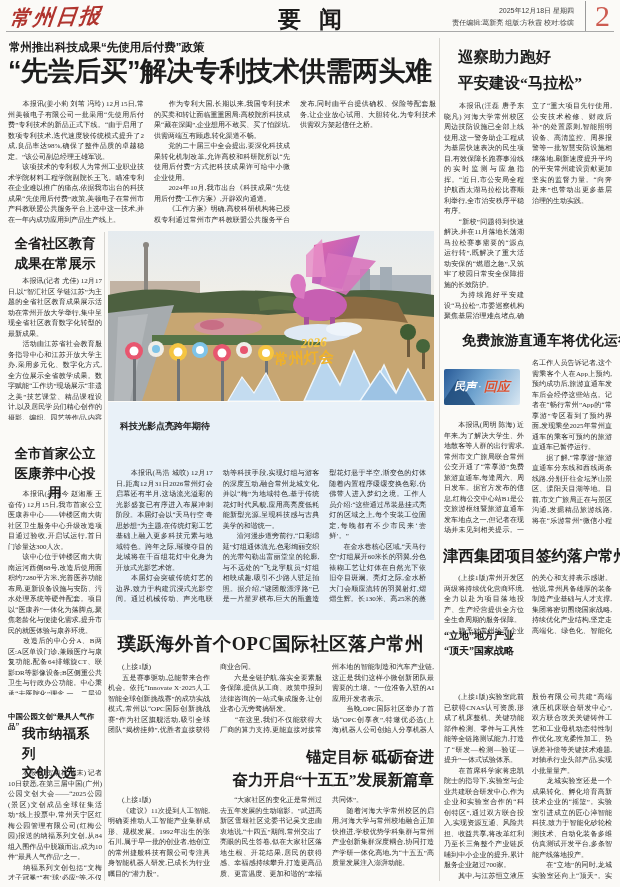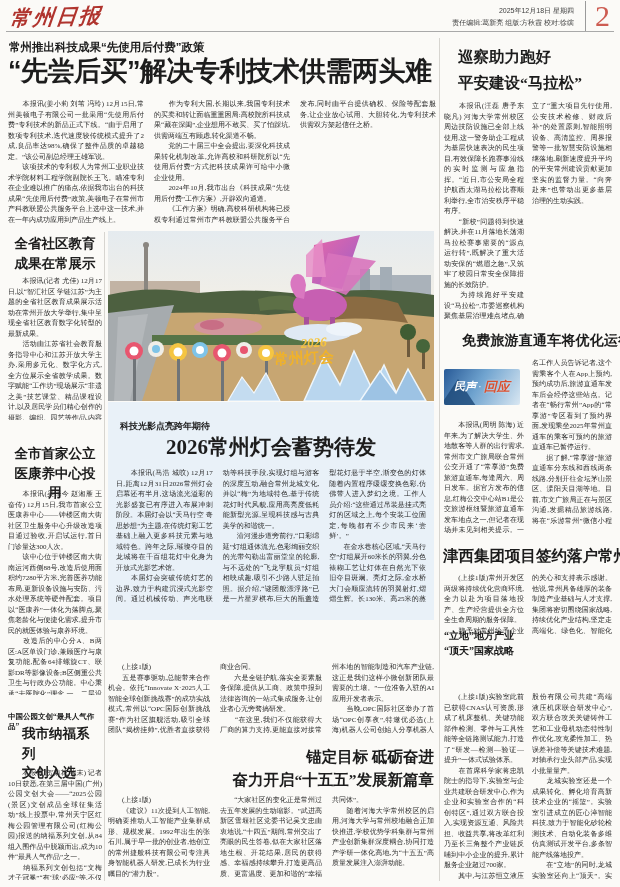--- a/index.html
+++ b/index.html
@@ -62,20 +62,21 @@
   .jinxi-body{left:444px;top:573px;width:168px;height:63px;}
   .lidi-headline{left:444px;top:628px;width:168px;text-align:left;font-size:10px;line-height:1.5;}
   .lidi-body{left:444px;top:692px;width:168px;height:190px;}
 </style>
 </head>
 <body>
 
 <div class="page">
 
   <div class="abs logo">常州日报</div>
+  <div class="abs section-title">要闻</div>
   <div class="abs hdr-right">
     <div>2025年12月18日  星期四</div>
     <div>责任编辑:葛新亮  组版:方秋霞  校对:徐缤</div>
   </div>
   <div class="abs page-num">2</div>
   <div class="hdr-line"></div>
 
   <div class="vline" style="left:104px;top:232px;bottom:6px;"></div>
   <div class="vline" style="left:439px;top:38px;bottom:6px;"></div>
 
@@ -176,27 +177,27 @@
       <circle cx="300" cy="101" r="8" fill="#3f5c33"></circle>
       <rect x="314" y="118" width="3" height="20" fill="#6e5a3c"></rect>
       <circle cx="315" cy="115" r="7" fill="#46653a"></circle>
     </g>
     <text x="206" y="116" font-size="13" font-weight="bold" font-style="italic" fill="#f6c43c" text-anchor="middle" transform="rotate(-4 206 116)">2026</text>
     <text x="196" y="132" font-size="15" font-weight="bold" fill="#f0b22a" text-anchor="middle" transform="rotate(-3 196 132)">常州灯会</text>
   </svg>
 
   <div class="abs bluebox"></div>
   <div class="abs kicker-sm lantern-kicker" style="font-size:9px;">科技光影点亮跨年期待</div>
-  <div class="abs headline lantern-headline">2026常州灯会蓄势待发</div>
   <div class="abs body col3 lantern-body">　　本报讯(马浩 城旼) 12月17日,距离12月31日2026常州灯会启幕还有半月,这场流光溢彩的光影盛宴已有序进入布展冲刺阶段。本届灯会以“天马行空 奇思妙想”为主题,在传统灯彩工艺基础上融入更多科技元素与地域特色。跨年之际,璀璨夺目的龙城将在千百组花灯中化身为开放式光影艺术馆。
 　　本届灯会突破传统灯艺的边界,致力于构建沉浸式光影空间。通过机械传动、声光电联动等科技手段,实现灯组与游客的深度互动,融合常州龙城文化,并以“梅”为地域特色,基于传统花灯时代风貌,应用高亮度低耗能新型光源,呈现科技感与古典美学的和谐统一。
 　　沿河漫步道旁前行,“口彩绵延”灯组通体流光,色彩绚丽交织的光带勾勒出富丽堂皇的轮廓,与不远处的“飞龙宇航员”灯组相映成趣,吸引不少路人驻足拍照。据介绍,“谜团般漂浮路”已是一片星罗棋布,巨大的瓶盖造型花灯悬于半空,渐变色的灯体随着内置程序缓缓变换色彩,仿佛带人进入梦幻之境。工作人员介绍:“这些通过吊装悬挂式亮灯的区域之上,每个安装工位固定,每晚都有不少市民来‘尝鲜’。”
 　　在金水巷核心区域,“天马行空”灯组展开60米长的羽翼,分色裱糊工艺让灯体在自然光下依旧夺目斑斓。亮灯之际,金水桥大门会顺应流转的羽翼射灯,熠熠生辉。长130米、高25米的蒸汽朋克风格机械飞马矗立其间,缜密的结构造型清晰可见,“万紫红光”灯组缓缓而生,灯帷奇幻裁影串连起江苏13座地标共聚宏篇。不远处的“青空”灯组采用“灯组+商业”一体化设计,在展览期间开设文创空间,提供沉浸式消费体验。
 　　一年一度,花灯如童,对常州市民与各地游客而言,逛常州灯会早已成为辞旧迎新的仪式感。灯火亮起的地方,便是团圆与希冀汇聚的所在。</div>
 
+  <div class="abs headline opc-headline">璞跃海外首个OPC国际社区落户常州</div>
   <div class="abs body col3 opc-body">　　(上接1版)
 　　五是赛事驱动,总能带来合作机会。依托“Innovate X·2025人工智能全球创新挑战赛”的成功实战模式,常州以“OPC国际创新挑战赛”作为社区旗舰活动,吸引全球团队“揭榜挂帅”,优胜者直接获得商业合同。
 　　六是全链护航,落实全要素服务保障,提供从工商、政策申报到法律咨询的一站式集成服务,让创业者心无旁骛搞研发。
 　　“在这里,我们不仅能获得大厂商的算力支持,更能直接对接常州本地的智能制造和汽车产业链,这正是我们这样小微创新团队最需要的土壤。”一位准备入驻的AI应用开发者表示。
 　　当晚,OPC国际社区举办了首场“OPC创享夜”,特邀优必选(上海)机器人公司创始人分享机器人技术与具身智能领域的OPC探索,讲述“单人+AI”的全栈成长论;聚元创新(上海)科技股份有限公司董事带来《从“数字大脑”到“物理身体”:AI高质量发展的终极赛场》的主题分享,探讨从数字世界的智能技术,到落地方实体化应用的发展路径。</div>
 
   <div class="abs headline plan-headline">锚定目标  砥砺奋进
 奋力开启“十五五”发展新篇章</div>
   <div class="abs body col3 plan-body">　　(上接1版)
 　　《建议》11次提到人工智能,明确要推动人工智能产业集群成形、规模发展。1992年出生的张石川,属于早一批的创业者,他创立的常州捷般科技有限公司专注具身智能机器人研发,已成长为行业瞩目的“潜力股”。

